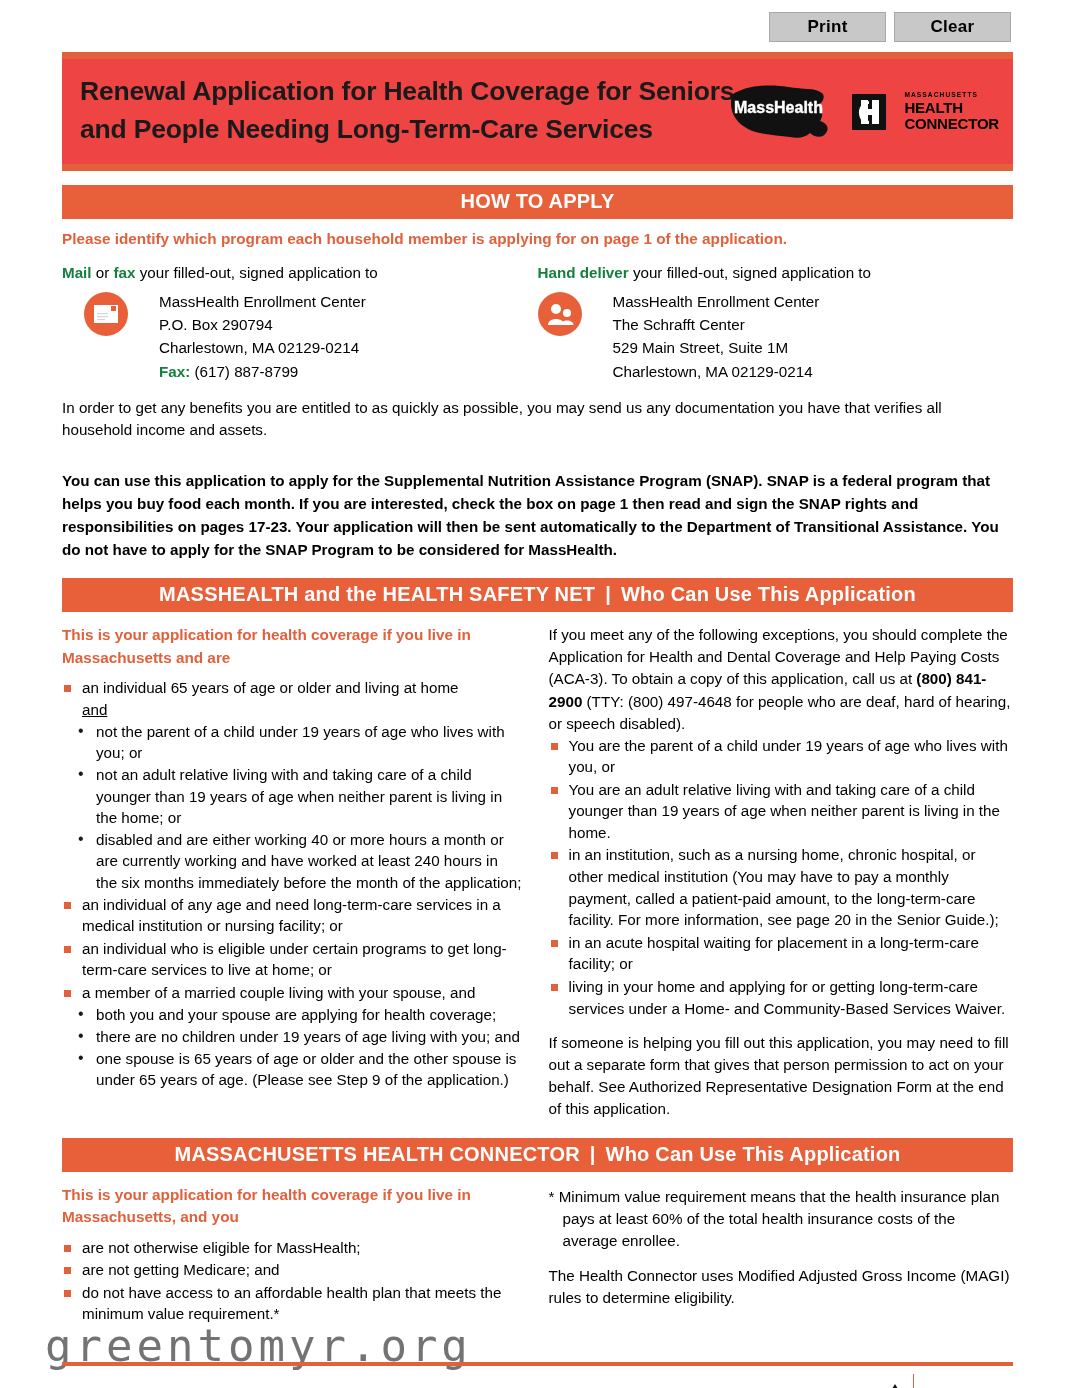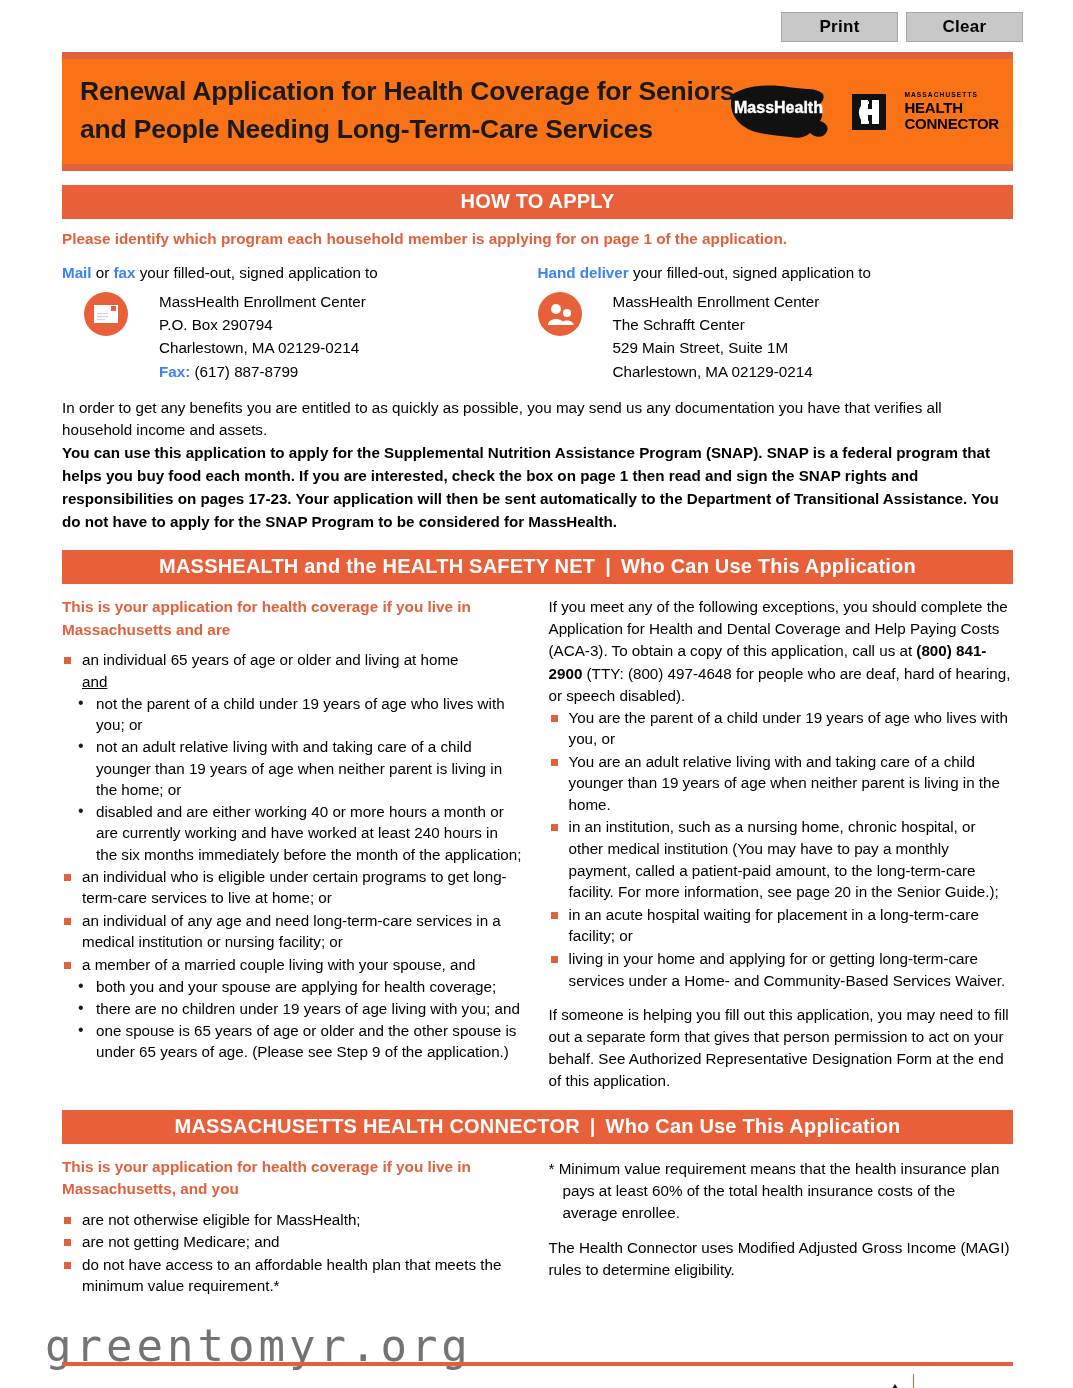--- a/index.html
+++ b/index.html
@@ -13,21 +13,21 @@
     font-family: "Liberation Sans", sans-serif;
     color: #000000;
     position: relative;
     overflow: hidden;
   }
 
   
   .toolbar {
     position: absolute;
     top: 12px;
-    right: 50px;
+    right: 62px;
     display: flex;
     gap: 8px;
   }
   .tool-btn {
     width: 115px;
     height: 28px;
     background: #c8c8c8;
     border: 1px solid #a8a8a8;
     font-size: 17px;
     font-weight: bold;
@@ -42,21 +42,21 @@
   
   .page {
     position: absolute;
     left: 62px;
     top: 52px;
     width: 951px;
   }
 
   
   .title-band {
-    background: #f97316;
+    background: #ef4444;
     border-top: 7px solid #e0613c;
     border-bottom: 7px solid #e0613c;
     padding: 14px 18px 16px 18px;
     position: relative;
     min-height: 72px;
   }
   .title-band h1 {
     margin: 0;
     font-size: 26.5px;
     line-height: 1.42;
@@ -110,21 +110,21 @@
   .sec-bar {
     background: #e8603a;
     color: #ffffff;
     text-align: center;
     font-weight: bold;
     font-size: 20px;
     padding: 5px 0 6px 0;
     letter-spacing: .2px;
   }
   .sec-bar .pipe { padding: 0 10px; font-weight: bold; }
-  .ob { color: #3b82f6; font-weight: bold; }
+  .ob { color: #15803d; font-weight: bold; }
   .bold { font-weight: bold; }
 
   .lead {
     margin: 11px 0 0 0;
     font-size: 15.3px;
     font-weight: bold;
     color: #e0613c;
   }
 
   
@@ -143,21 +143,21 @@
     margin-top: 2px;
     margin-left: 22px;
   }
   .addr-lines { font-size: 15.2px; line-height: 1.52; }
 
   .para {
     font-size: 15.2px;
     line-height: 1.5;
     margin-top: 14px;
   }
-  .para.b { font-weight: bold; margin-top: 0; }
+  .para.b { font-weight: bold; margin-top: 28px; }
 
   
   .cols {
     display: flex;
     gap: 26px;
     margin-top: 12px;
   }
   .col { width: 474px; }
   .col.left { width: 470px; }
 
@@ -374,22 +374,22 @@
       <ul class="sq">
         <li>an individual 65 years of age or older and living at home</li>
       </ul>
       <div class="plain-line">and</div>
       <ul class="dot">
         <li>not the parent of a child under 19 years of age who lives with you; or</li>
         <li>not an adult relative living with and taking care of a child younger than 19 years of age when neither parent is living in the home; or</li>
         <li>disabled and are either working 40 or more hours a month or are currently working and have worked at least 240 hours in the six months immediately before the month of the application;</li>
       </ul>
       <ul class="sq">
+        <li>an individual of any age and need long-term-care services in a medical institution or nursing facility; or</li>
         <li>an individual who is eligible under certain programs to get long-term-care services to live at home; or</li>
-        <li>an individual of any age and need long-term-care services in a medical institution or nursing facility; or</li>
         <li>a member of a married couple living with your spouse, and</li>
       </ul>
       <ul class="dot">
         <li>both you and your spouse are applying for health coverage;</li>
         <li>there are no children under 19 years of age living with you; and</li>
         <li>one spouse is 65 years of age or older and the other spouse is under 65 years of age. (Please see Step 9 of the application.)</li>
       </ul>
     </div>
 
     <div class="col">

